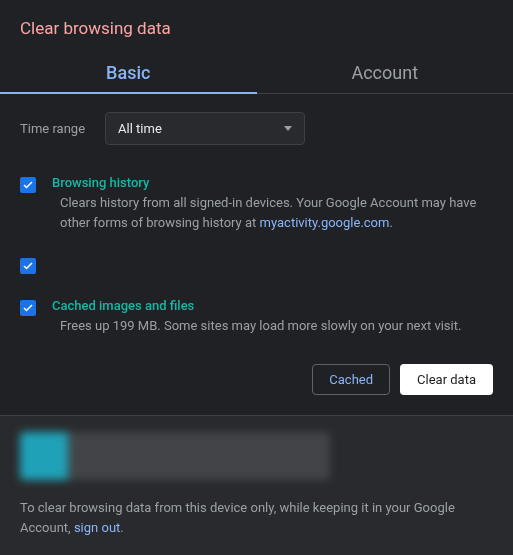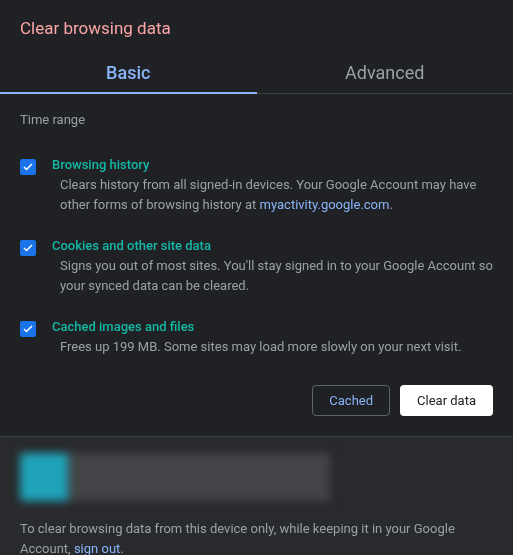--- a/index.html
+++ b/index.html
@@ -155,25 +155,29 @@
   }
 </style>
 </head>
 <body>
 
 <div class="dialog">
   <div class="title">Clear browsing data</div>
 
   <div class="tabs">
     <div class="tab active">Basic</div>
-    <div class="tab">Advanced</div>
+    <div class="tab">Account</div>
   </div>
 
   <div class="time-row">
     <span class="time-label">Time range</span>
+    <div class="select">
+      <span class="select-value">All time</span>
+      <span class="caret"></span>
+    </div>
   </div>
 
   <div class="options">
 
     <div class="option">
       <div class="checkbox">
         <svg viewBox="0 0 24 24">
             <path fill="none" stroke="#fff" stroke-width="3" d="M4 12l5 5L20 6"></path>
           </svg>
       </div>
@@ -184,24 +188,20 @@
         </div>
       </div>
     </div>
 
     <div class="option">
       <div class="checkbox">
         <svg viewBox="0 0 24 24">
             <path fill="none" stroke="#fff" stroke-width="3" d="M4 12l5 5L20 6"></path>
           </svg>
       </div>
-      <div class="option-body">
-        <div class="option-title">Cookies and other site data</div>
-        <div class="option-desc">Signs you out of most sites. You'll stay signed in to your Google Account so your synced data can be cleared.</div>
-      </div>
     </div>
 
     <div class="option">
       <div class="checkbox">
         <svg viewBox="0 0 24 24">
             <path fill="none" stroke="#fff" stroke-width="3" d="M4 12l5 5L20 6"></path>
           </svg>
       </div>
       <div class="option-body">
         <div class="option-title">Cached images and files</div>

